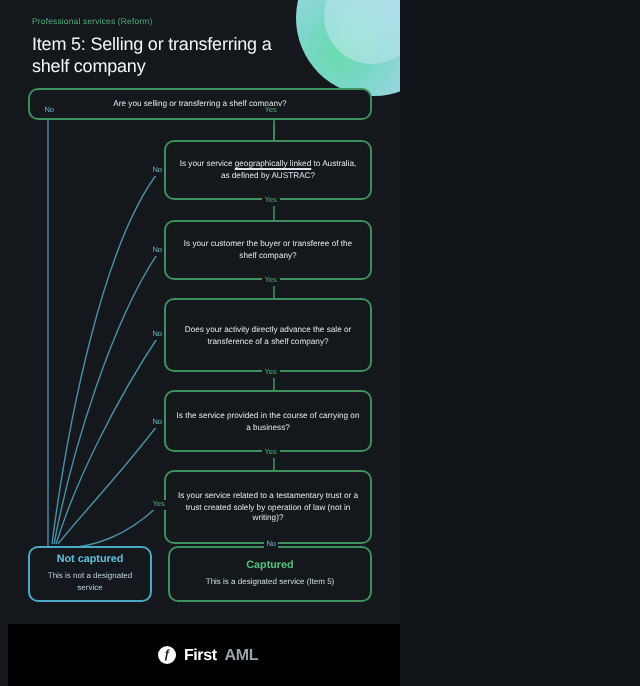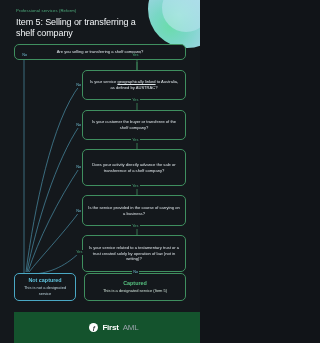--- a/index.html
+++ b/index.html
@@ -142,25 +142,25 @@
     z-index: 4;
     background: #14181c;
     padding: 0.5px 1.2px;
   }
   .lbl-no { color: #6fb9cd; }
   .lbl-yes { color: #4fae7d; }
 
   
   .footer {
     position: absolute;
-    left: 14px;
+    left: 4px;
     bottom: 0;
     width: 200px;
     height: 31px;
-    background: #14532d;
+    background: #000000;
     display: flex;
     align-items: center;
     justify-content: center;
     gap: 4px;
     z-index: 5;
   }
   .logo-mark {
     width: 9px;
     height: 9px;
     border-radius: 50%;
@@ -168,21 +168,21 @@
     display: flex;
     align-items: center;
     justify-content: center;
     color: #1b1f23;
     font-size: 6px;
     font-weight: bold;
     font-style: italic;
     line-height: 1;
   }
   .logo-first { color: #ffffff; font-size: 8px; font-weight: bold; letter-spacing: -0.2px; }
-  .logo-aml { color: #9aa3ab; font-size: 8px; font-weight: 400; letter-spacing: -0.2px; }
+  .logo-aml { color: #9aa3ab; font-size: 8px; font-weight: 700; letter-spacing: -0.2px; }
 </style>
 </head>
 <body>
 
 <div class="page">
 
   <div class="sphere"></div>
   <div class="sphere-inner"></div>
 
   <div class="header">

